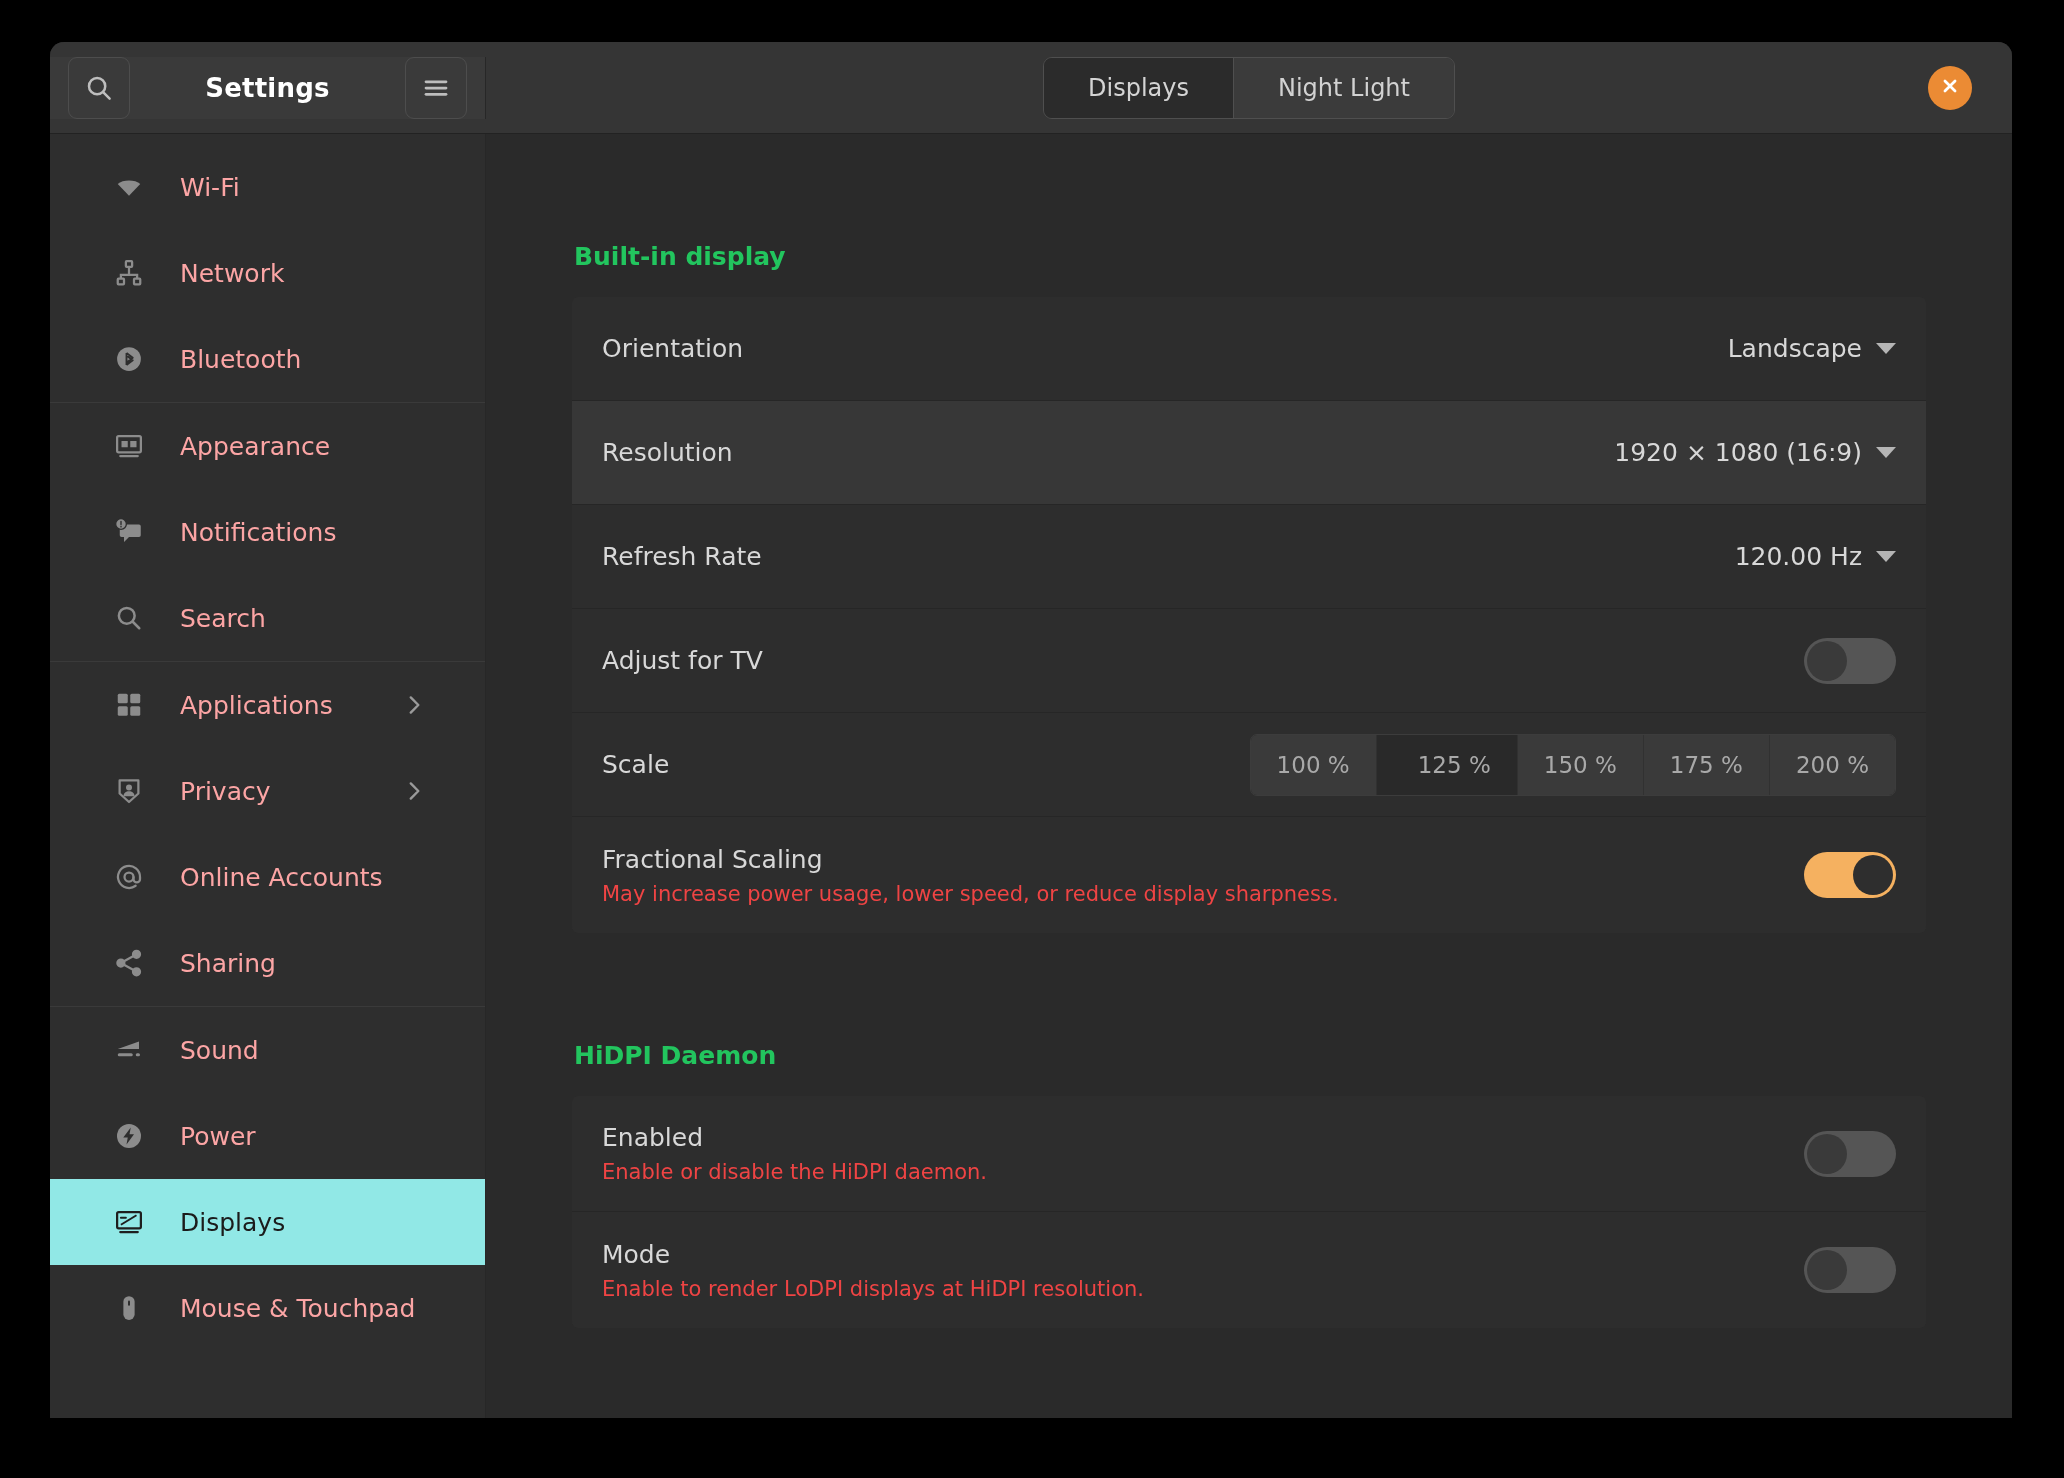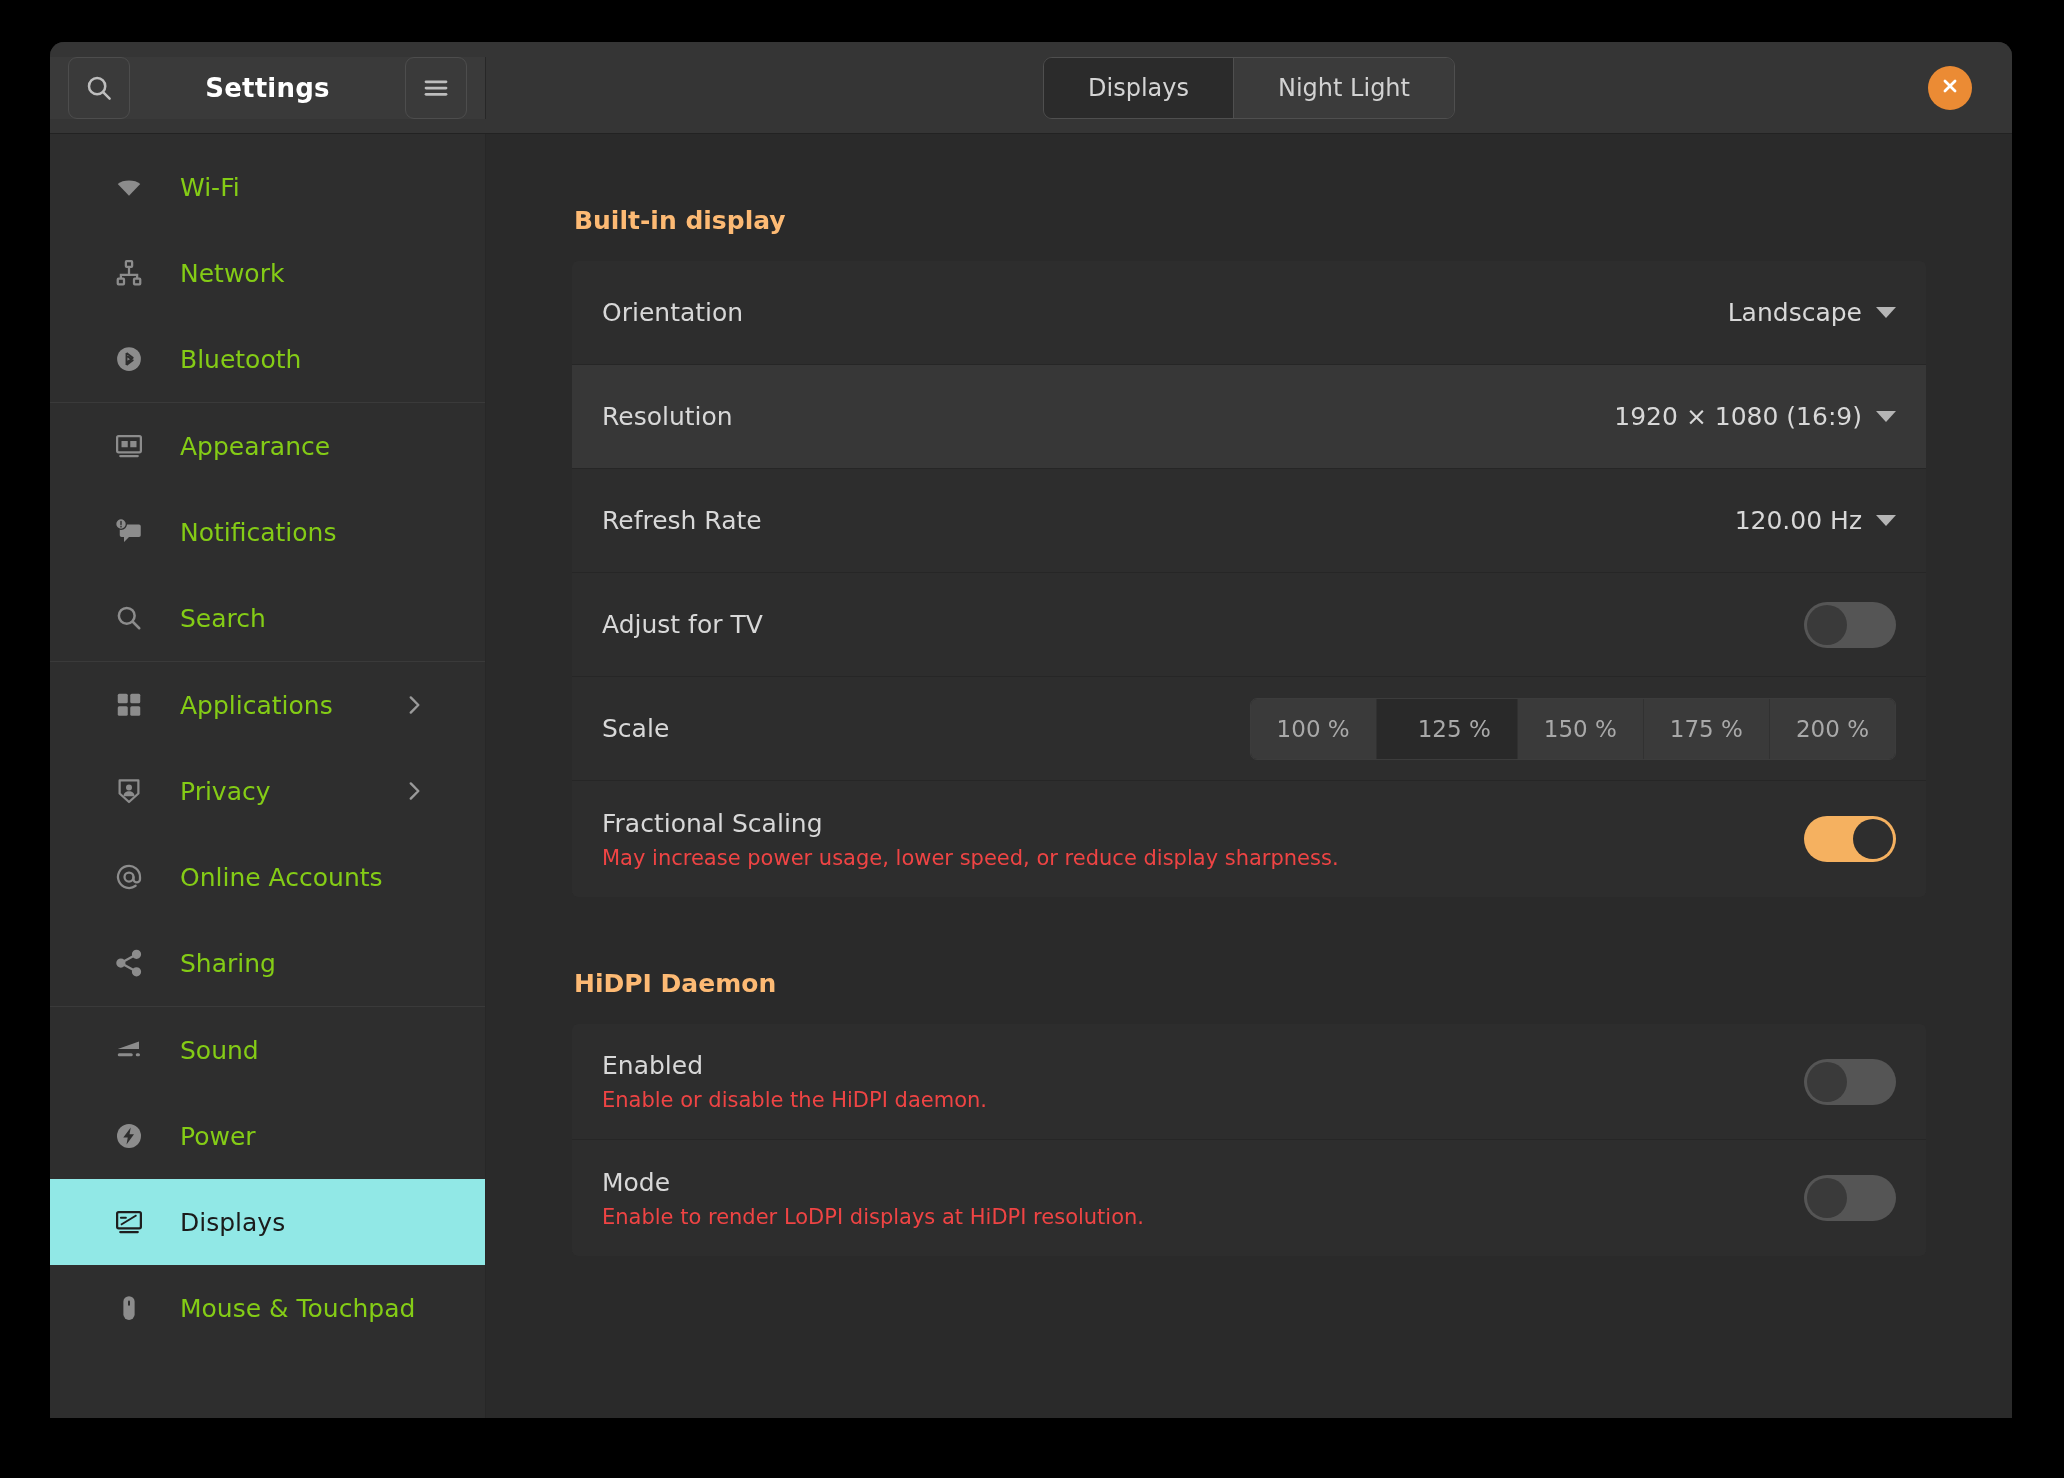--- a/index.html
+++ b/index.html
@@ -131,21 +131,21 @@
     overflow: hidden;
     padding-top: 10px;
   }
 
   .nav-item {
     height: 86px;
     display: flex;
     align-items: center;
     padding-left: 62px;
     cursor: pointer;
-    color: #84cc16;
+    color: #fca5a5;
     font-size: 25px;
     position: relative;
   }
   .nav-item .nav-icon {
     width: 34px;
     min-width: 34px;
     height: 34px;
     margin-right: 34px;
     display: flex;
     align-items: center;
@@ -173,22 +173,22 @@
   #content {
     flex: 1;
     background: #2a2a2a;
     overflow: hidden;
     padding: 0 86px;
   }
 
   .section-title {
     font-size: 25px;
     font-weight: bold;
-    color: #fdba74;
-    margin-top: 72px;
+    color: #22c55e;
+    margin-top: 108px;
     margin-bottom: 26px;
     padding-left: 2px;
   }
 
   .card {
     background: #313131;
     border-radius: 7px;
     overflow: hidden;
   }
 

